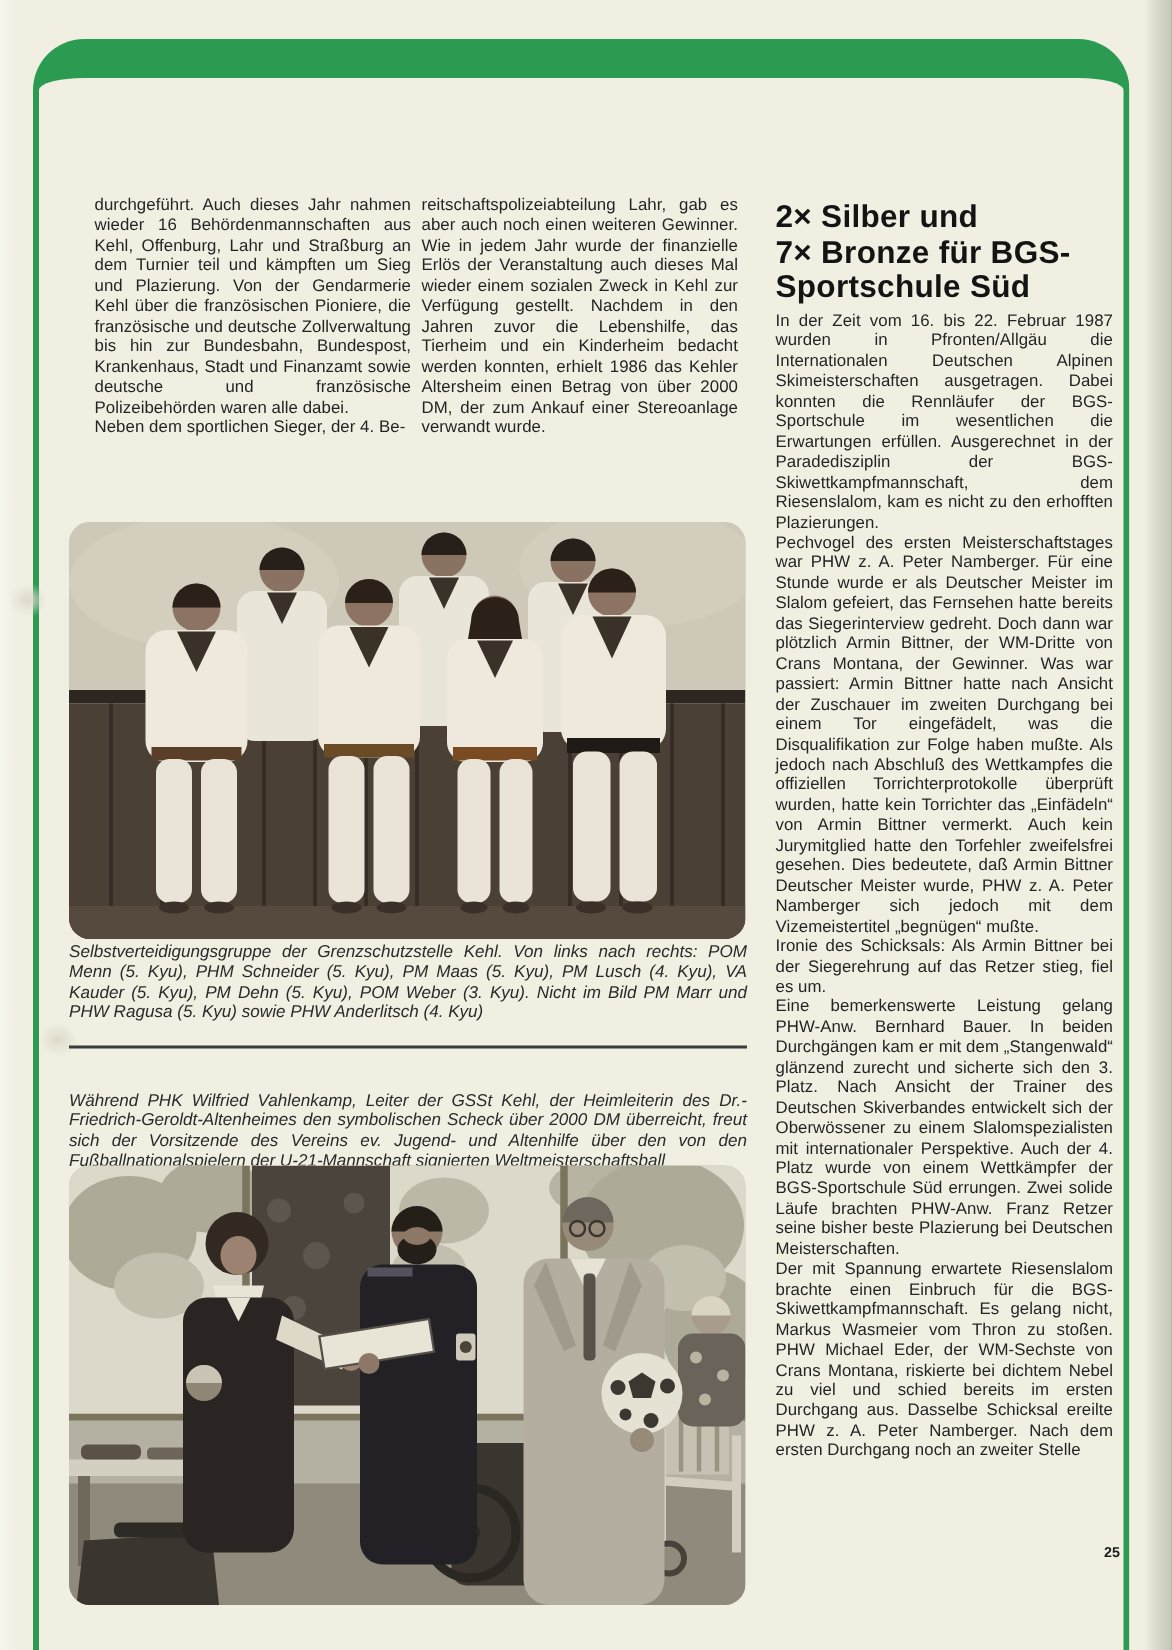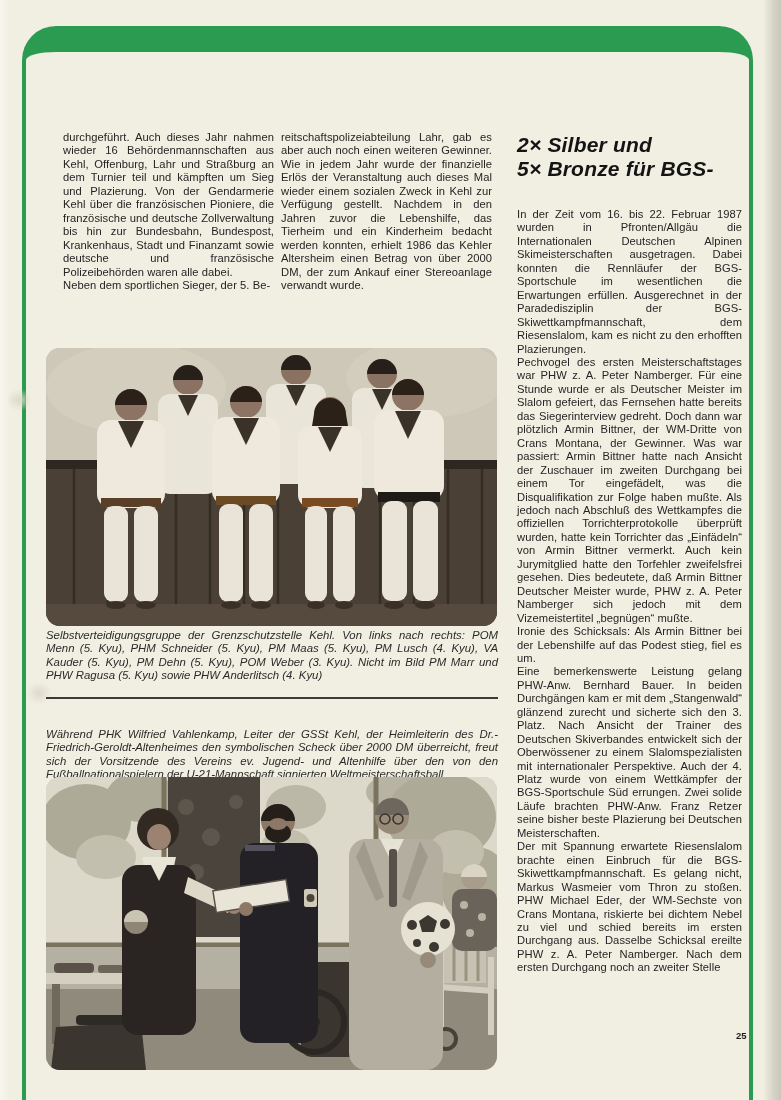--- a/index.html
+++ b/index.html
@@ -35,21 +35,21 @@
   .bodycol{
     position:absolute;font-size:11.2px;line-height:13.45px;
     text-align:justify;letter-spacing:.05px;
   }
   .bodycol p{margin:0;}
   #col1{left:50px;top:131px;width:211px;margin-left:13px;}
   #col2{left:281px;top:131px;width:211px;}
   #col3{left:517px;top:208px;width:225px;}
   .headline{
     position:absolute;left:517px;top:133px;width:235px;
-    font-size:21px;line-height:23.5px;font-weight:700;font-style:italic;
+    font-size:21px;line-height:23.5px;font-weight:700;
     color:#141414;letter-spacing:.2px;
   }
   figure{margin:0;}
   .photo{
     position:absolute;left:46px;overflow:hidden;border-radius:14px;
     background:#c9c5b6;
   }
   #photo1{top:348px;width:451px;height:278px;}
   #photo2{top:777px;width:451px;height:293px;}
   .photo svg{display:block;width:100%;height:100%;}
@@ -73,36 +73,37 @@
 <body>
 
 <div class="scan-edge-left"></div>
 <div class="scan-edge-right"></div>
 <div class="green-frame"></div>
 <div class="artifact a1"></div>
 <div class="artifact a2"></div>
 
 <div id="col1" class="bodycol">
   <p>durchgeführt. Auch dieses Jahr nahmen wieder 16 Behördenmannschaften aus Kehl, Offenburg, Lahr und Straßburg an dem Turnier teil und kämpften um Sieg und Plazierung. Von der Gendarmerie Kehl über die französischen Pioniere, die französische und deutsche Zollverwaltung bis hin zur Bundesbahn, Bundespost, Krankenhaus, Stadt und Finanzamt sowie deutsche und französische Polizeibehörden waren alle dabei.</p>
-  <p>Neben dem sportlichen Sieger, der 5. Be-</p>
+  <p>Neben dem sportlichen Sieger, der 4. Be-</p>
 </div>
 
 <div id="col2" class="bodycol">
   <p>reitschaftspolizeiabteilung Lahr, gab es aber auch noch einen weiteren Gewinner. Wie in jedem Jahr wurde der finanzielle Erlös der Veranstaltung auch dieses Mal wieder einem sozialen Zweck in Kehl zur Verfügung gestellt. Nachdem in den Jahren zuvor die Lebenshilfe, das Tierheim und ein Kinderheim bedacht werden konnten, erhielt 1986 das Kehler Altersheim einen Betrag von über 2000 DM, der zum Ankauf einer Stereoanlage verwandt wurde.</p>
 </div>
 
 <div class="headline">
   <div>2× Silber und</div>
-  <div>5× Bronze für BGS-</div>
+  <div>7× Bronze für BGS-</div>
+  <div>Sportschule Süd</div>
 </div>
 
 <div id="col3" class="bodycol">
   <p>In der Zeit vom 16. bis 22. Februar 1987 wurden in Pfronten/Allgäu die Internationalen Deutschen Alpinen Skimeisterschaften ausgetragen. Dabei konnten die Rennläufer der BGS-Sportschule im wesentlichen die Erwartungen erfüllen. Ausgerechnet in der Paradedisziplin der BGS-Skiwettkampfmannschaft, dem Riesenslalom, kam es nicht zu den erhofften Plazierungen.</p>
   <p>Pechvogel des ersten Meisterschaftstages war PHW z. A. Peter Namberger. Für eine Stunde wurde er als Deutscher Meister im Slalom gefeiert, das Fernsehen hatte bereits das Siegerinterview gedreht. Doch dann war plötzlich Armin Bittner, der WM-Dritte von Crans Montana, der Gewinner. Was war passiert: Armin Bittner hatte nach Ansicht der Zuschauer im zweiten Durchgang bei einem Tor eingefädelt, was die Disqualifikation zur Folge haben mußte. Als jedoch nach Abschluß des Wettkampfes die offiziellen Torrichterprotokolle überprüft wurden, hatte kein Torrichter das „Einfädeln“ von Armin Bittner vermerkt. Auch kein Jurymitglied hatte den Torfehler zweifelsfrei gesehen. Dies bedeutete, daß Armin Bittner Deutscher Meister wurde, PHW z. A. Peter Namberger sich jedoch mit dem Vizemeistertitel „begnügen“ mußte.</p>
-  <p>Ironie des Schicksals: Als Armin Bittner bei der Lebenshilfe auf das Podest stieg, fiel es um.</p>
+  <p>Ironie des Schicksals: Als Armin Bittner bei der Siegerehrung auf das Retzer stieg, fiel es um.</p>
   <p>Eine bemerkenswerte Leistung gelang PHW-Anw. Bernhard Bauer. In beiden Durchgängen kam er mit dem „Stangenwald“ glänzend zurecht und sicherte sich den 3. Platz. Nach Ansicht der Trainer des Deutschen Skiverbandes entwickelt sich der Oberwössener zu einem Slalomspezialisten mit internationaler Perspektive. Auch der 4. Platz wurde von einem Wettkämpfer der BGS-Sportschule Süd errungen. Zwei solide Läufe brachten PHW-Anw. Franz Retzer seine bisher beste Plazierung bei Deutschen Meisterschaften.</p>
   <p>Der mit Spannung erwartete Riesenslalom brachte einen Einbruch für die BGS-Skiwettkampfmannschaft. Es gelang nicht, Markus Wasmeier vom Thron zu stoßen. PHW Michael Eder, der WM-Sechste von Crans Montana, riskierte bei dichtem Nebel zu viel und schied bereits im ersten Durchgang aus. Dasselbe Schicksal ereilte PHW z. A. Peter Namberger. Nach dem ersten Durchgang noch an zweiter Stelle</p>
 </div>
 
 <figure id="photo1" class="photo" role="img" aria-label="Schwarzweißfoto: Selbstverteidigungsgruppe in weißen Anzügen, vier Personen vorn, drei hinten, vor holzvertäfelter Wand">
   <svg viewBox="0 0 451 278" xmlns="http://www.w3.org/2000/svg">
 
     <rect x="0" y="0" width="451" height="120" fill="#cdc8b8"></rect>
     <ellipse cx="90" cy="40" rx="90" ry="45" fill="#d7d2c2" opacity=".6"></ellipse>
     <ellipse cx="380" cy="30" rx="80" ry="40" fill="#d7d2c2" opacity=".5"></ellipse>

